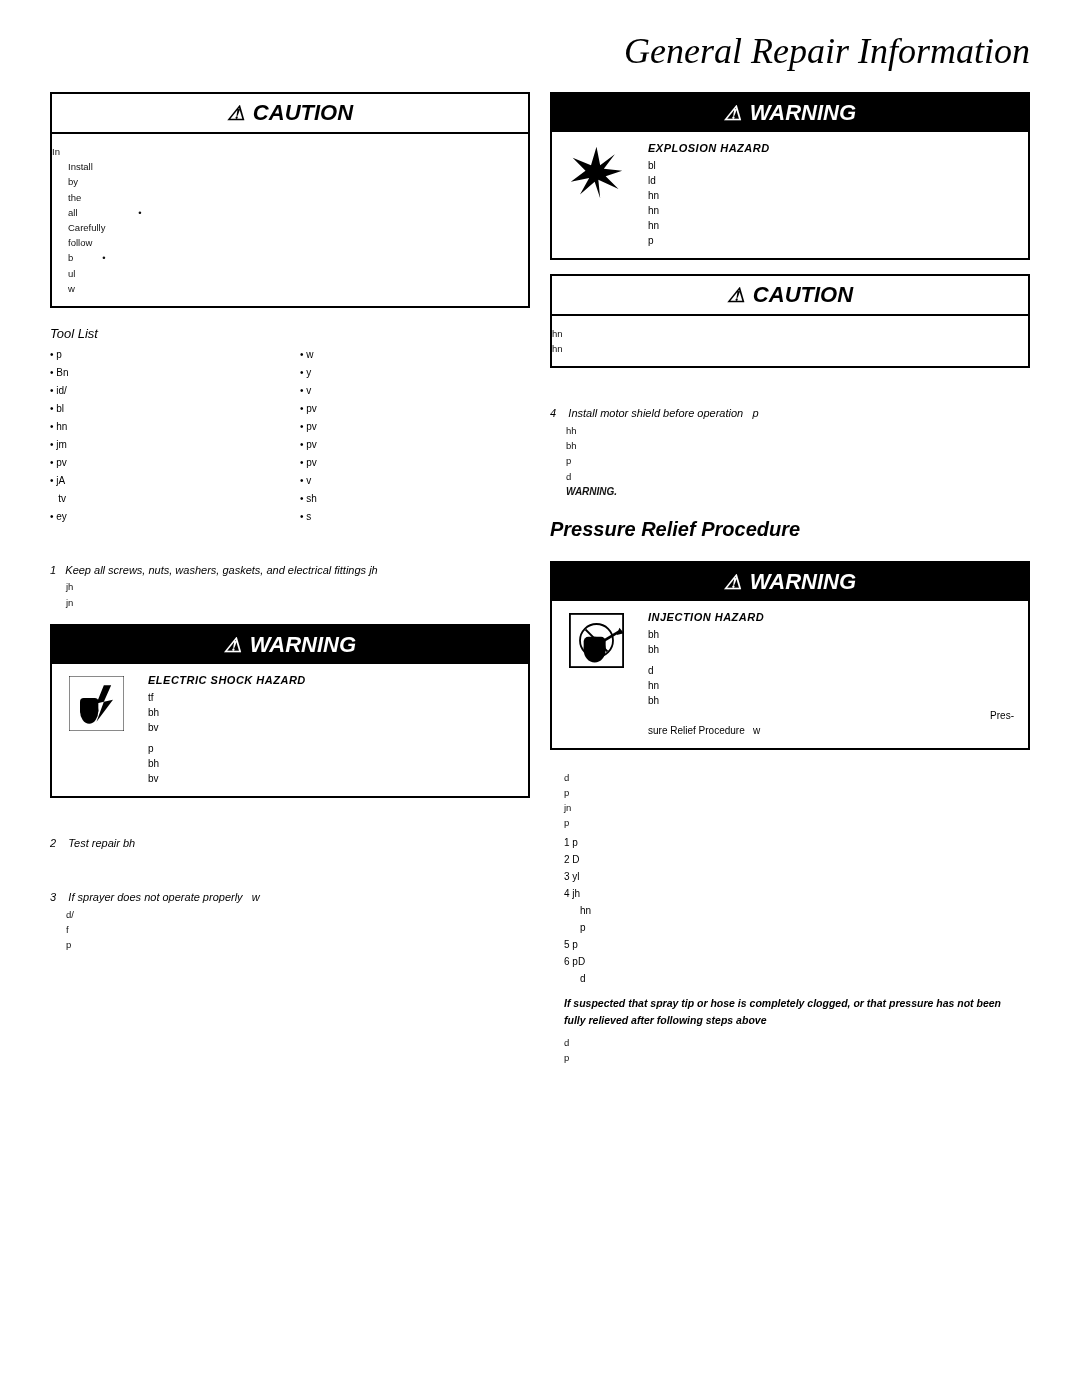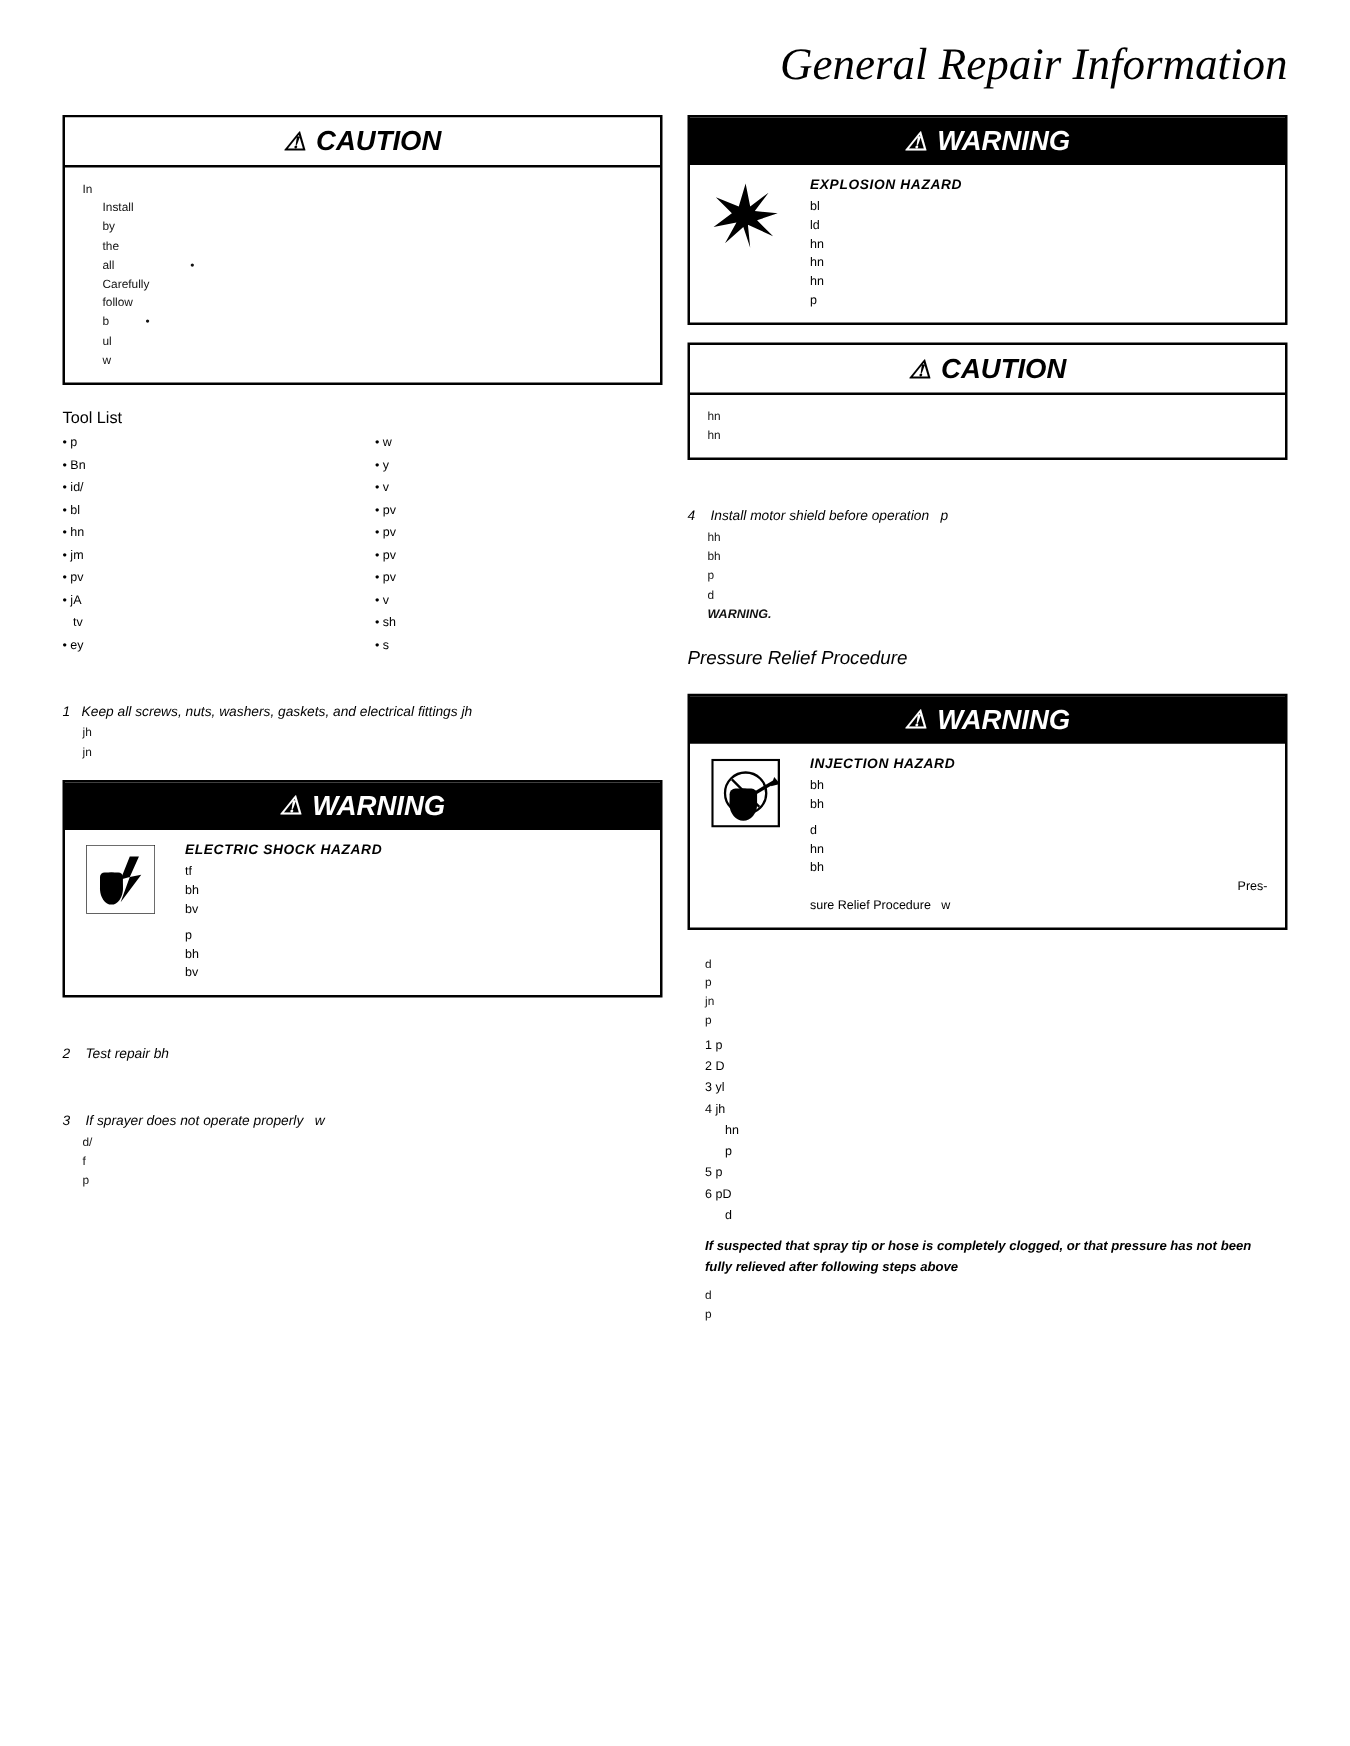--- a/index.html
+++ b/index.html
@@ -56,21 +56,21 @@
     .alert-header.caution-header {
       background: #fff;
       color: #000;
       border-bottom: 2px solid #000;
       font-style: italic;
     }
     .alert-icon {
       font-size: 20px;
     }
     .alert-body {
-      padding: 10px 14px;
+      padding: 10px 0;
       font-size: 11px;
       line-height: 1.5;
     }
     .alert-body-with-image {
       display: flex;
       gap: 22px;
       align-items: flex-start;
       padding: 10px 14px;
     }
     .hazard-image {
@@ -90,20 +90,21 @@
     }
     .hazard-text {
       font-size: 10px;
       line-height: 1.5;
     }
     
     .tool-list-section {
       margin-top: 4px;
     }
     .tool-list-title {
+      font-style: italic;
       font-size: 13px;
       margin-bottom: 6px;
     }
     .tool-list-grid {
       display: grid;
       grid-template-columns: 1fr 1fr;
       gap: 2px 20px;
       font-size: 10px;
       line-height: 1.6;
     }
@@ -301,21 +302,21 @@
       <p>4 &nbsp;&nbsp; <em>Install motor shield before operation</em> &nbsp; p</p>
       <div class="indent small-text-lines">
         <div>hh</div>
         <div>bh</div>
         <div>p</div>
         <div>d</div>
         <div style="font-style:italic;font-weight:bold;font-size:10px">WARNING.</div>
       </div>
     </div>
 
-    <div class="tool-list-title" style="font-style:italic;font-size:15px;margin-top:4px;">Pressure Relief Procedure</div>
+    <div class="tool-list-title" style="font-style:italic;font-size:20px;margin-top:4px;font-weight:bold;">Pressure Relief Procedure</div>
 
     <div class="alert-box">
       <div class="alert-header">
         <span class="alert-icon">⚠</span>
         <span>WARNING</span>
       </div>
       <div class="alert-body-with-image">
         <div class="hazard-image">
 
           <svg viewBox="0 0 60 60" width="55" height="55">

